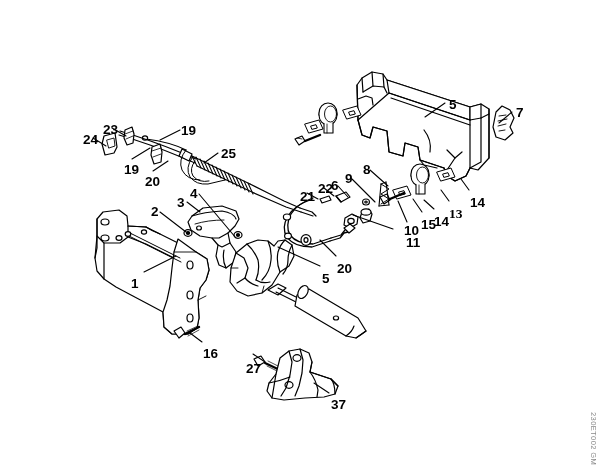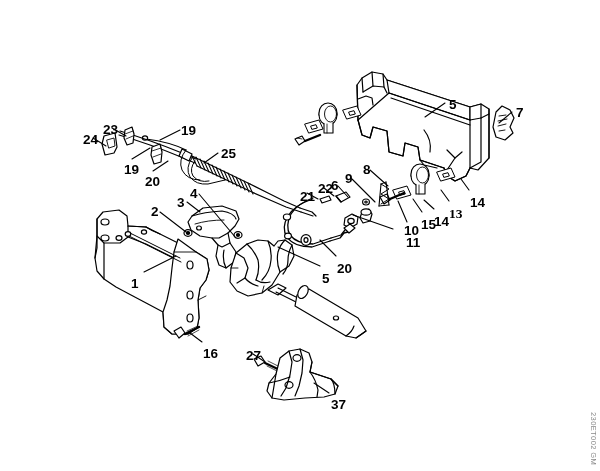--- a/index.html
+++ b/index.html
@@ -356,18 +356,18 @@
       <div class="lbl" style="left: 337px; top: 262px;">20</div>
       <div class="lbl" style="left: 181px; top: 124px;">19</div>
       <div class="lbl" style="left: 124px; top: 163px;">19</div>
       <div class="lbl" style="left: 145px; top: 175px;">20</div>
       <div class="lbl" style="left: 300px; top: 190px;">21</div>
       <div class="lbl" style="left: 318px; top: 182px;">22</div>
       <div class="lbl" style="left: 103px; top: 123px;">23</div>
       <div class="lbl" style="left: 83px; top: 133px;">24</div>
       <div class="lbl" style="left: 221px; top: 147px;">25</div>
       <div class="lbl" style="left: 331px; top: 398px;">37</div>
-      <div class="lbl" style="left: 246px; top: 349px;">27</div>
+      <div class="lbl" style="left: 246px; top: 362px;">27</div>
     </div>
 
   <div id="watermark">230ET002 GM</div>
 
 </div>
 
 </body></html>

